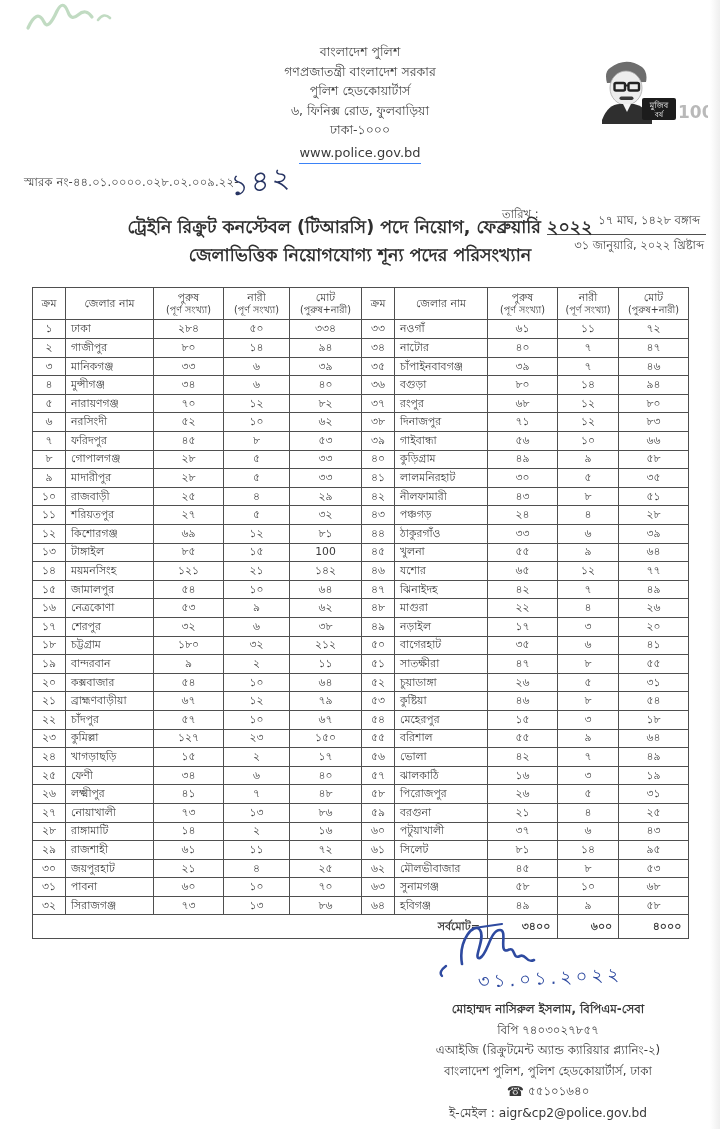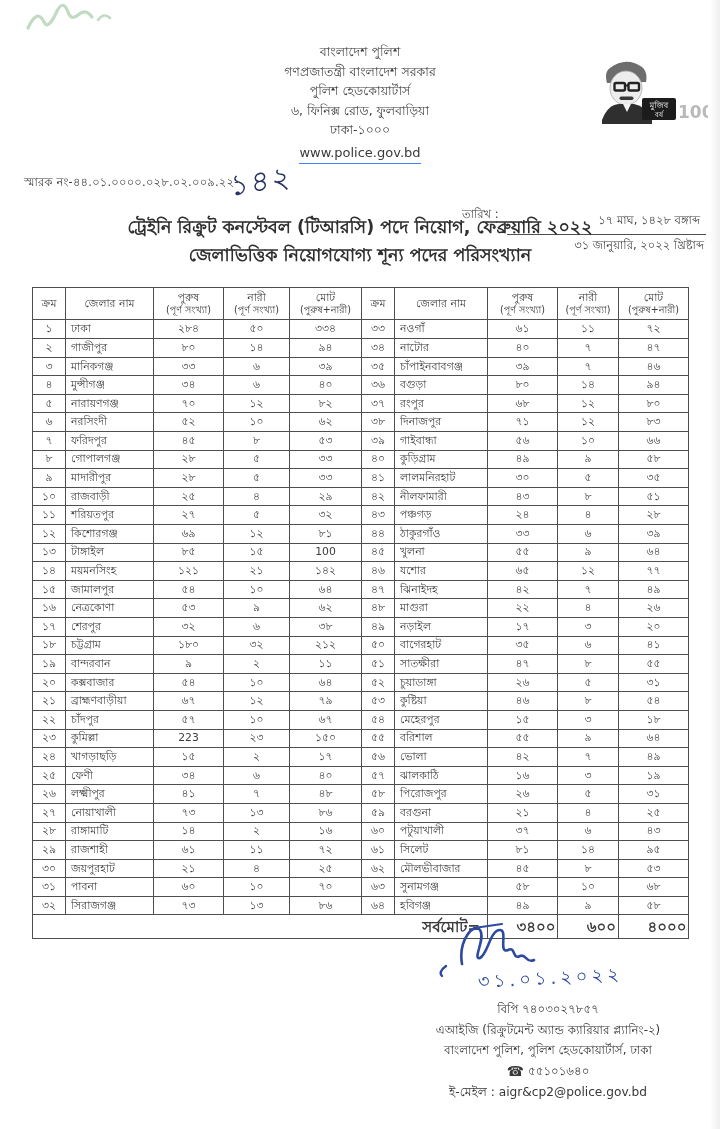--- a/index.html
+++ b/index.html
@@ -27,21 +27,21 @@
 
   
   .memo-label{position:absolute;top:174px;left:24px;font-size:11.5px;letter-spacing:.2px;}
   .memo-number{
     position:absolute;top:158px;left:230px;
     font-size:29px;color:#273463;
     transform:rotate(-9deg) skewX(-8deg);
     letter-spacing:2px;
   }
   .date-block{position:absolute;top:168px;right:14px;width:244px;display:flex;align-items:center;gap:8px;font-size:11.5px;}
-  .date-label{white-space:nowrap;padding-top:6px;}
+  .date-label{white-space:nowrap;padding-top:6px;margin-left:40px;}
   .date-stack{flex:1;text-align:right;}
   .date-top{padding:0 6px 3px 0;border-bottom:1.3px solid #4f4f4f;margin-top:44px;}
   .date-bottom{padding:2px 2px 0 0;}
 
   
   .doc-title{position:absolute;top:213px;left:0;right:0;text-align:center;font-weight:bold;font-size:17.5px;line-height:28px;color:#2f2f2f;}
 
   
   table.vac{
     position:absolute;top:287px;left:32px;
@@ -50,21 +50,21 @@
   }
   table.vac th, table.vac td{
     border:1px solid #4f4f4f;
     text-align:center;vertical-align:middle;
     padding:0 1px;overflow:hidden;white-space:nowrap;
   }
   table.vac th{font-weight:normal;padding:3px 1px;line-height:1.25;}
   table.vac th .sub{font-size:9.6px;}
   table.vac td{height:17.6px;line-height:1.1;}
   table.vac td.dist{text-align:left;padding-left:5px;}
-  tr.total-row td{height:23px;font-weight:600;font-size:15px;padding-left:28px;}
+  tr.total-row td{height:23px;font-weight:600;font-size:11px;padding-left:28px;}
   td.total-label{text-align:right !important;padding-right:7px !important;}
 
   
   .sig-area{position:absolute;top:920px;left:400px;width:310px;height:85px;}
   .sig-date{
     position:absolute;top:44px;left:78px;
     font-size:18px;color:#2e4aa0;letter-spacing:4px;
     transform:rotate(-3deg);white-space:nowrap;
   }
 
@@ -428,21 +428,21 @@
           <td>৬৭</td>
           <td>৫৪</td>
           <td class="dist">মেহেরপুর</td>
           <td>১৫</td>
           <td>৩</td>
           <td>১৮</td>
         </tr>
         <tr>
           <td>২৩</td>
           <td class="dist">কুমিল্লা</td>
-          <td>223</td>
+          <td>১২৭</td>
           <td>২৩</td>
           <td>১৫০</td>
           <td>৫৫</td>
           <td class="dist">বরিশাল</td>
           <td>৫৫</td>
           <td>৯</td>
           <td>৬৪</td>
         </tr>
         <tr>
           <td>২৪</td>
@@ -564,20 +564,21 @@
   <div class="sig-area">
     <svg width="170" height="62" viewBox="0 0 170 62" style="position:absolute;top:0;left:28px;">
       <path d="M18,46 q-8,6 -4,10" fill="none" stroke="#2e4aa0" stroke-width="2.4" stroke-linecap="round"></path>
       <path d="M34,44 C30,20 46,2 52,10 C58,18 44,40 52,38 C60,34 62,10 72,10 C80,10 70,34 80,30 C88,26 84,40 92,36 C98,33 98,44 106,40" fill="none" stroke="#2e4aa0" stroke-width="2.6" stroke-linecap="round"></path>
       <path d="M46,8 L74,4" fill="none" stroke="#2e4aa0" stroke-width="2.2" stroke-linecap="round"></path>
     </svg>
     <div class="sig-date">৩১.০১.২০২২</div>
   </div>
 
   <div class="signer">
+    <div class="name">মোহাম্মদ নাসিরুল ইসলাম, বিপিএম-সেবা</div>
     <div>বিপি ৭৪০৩০২৭৮৫৭</div>
     <div>এআইজি (রিক্রুটমেন্ট অ্যান্ড ক্যারিয়ার প্ল্যানিং-২)</div>
     <div>বাংলাদেশ পুলিশ, পুলিশ হেডকোয়ার্টার্স, ঢাকা</div>
     <div class="phone-line">
       <span class="phone-icon">☎</span><span>৫৫১০১৬৪০</span>
     </div>
     <div class="email-line">
       <span>ই-মেইল :</span>
       <span>aigr&amp;cp2@police.gov.bd</span>
     </div>

